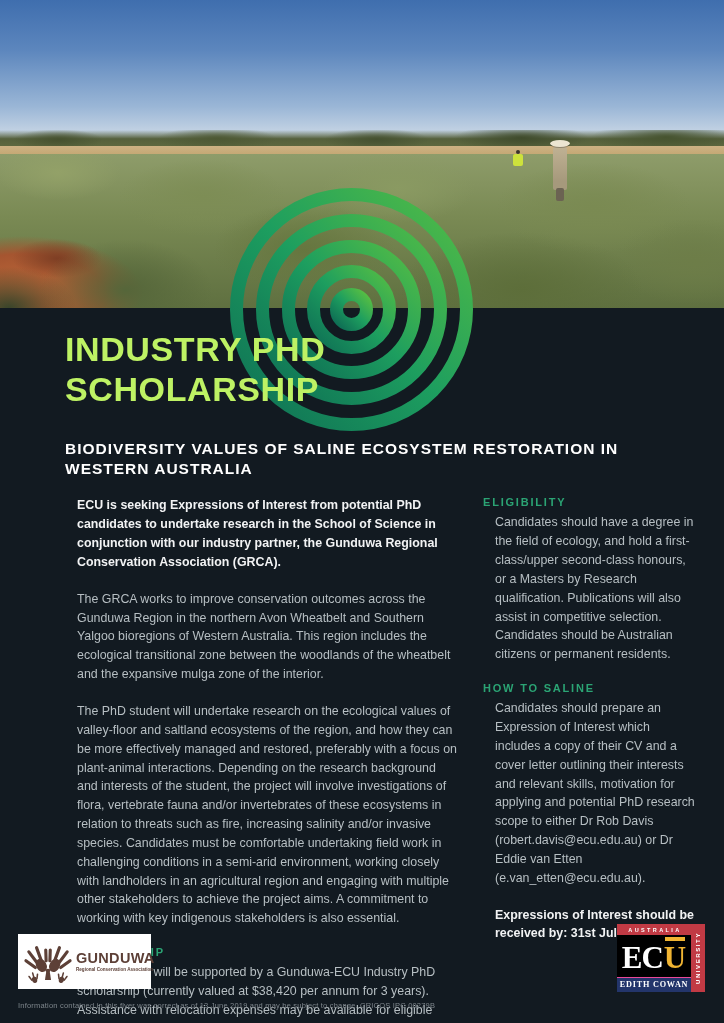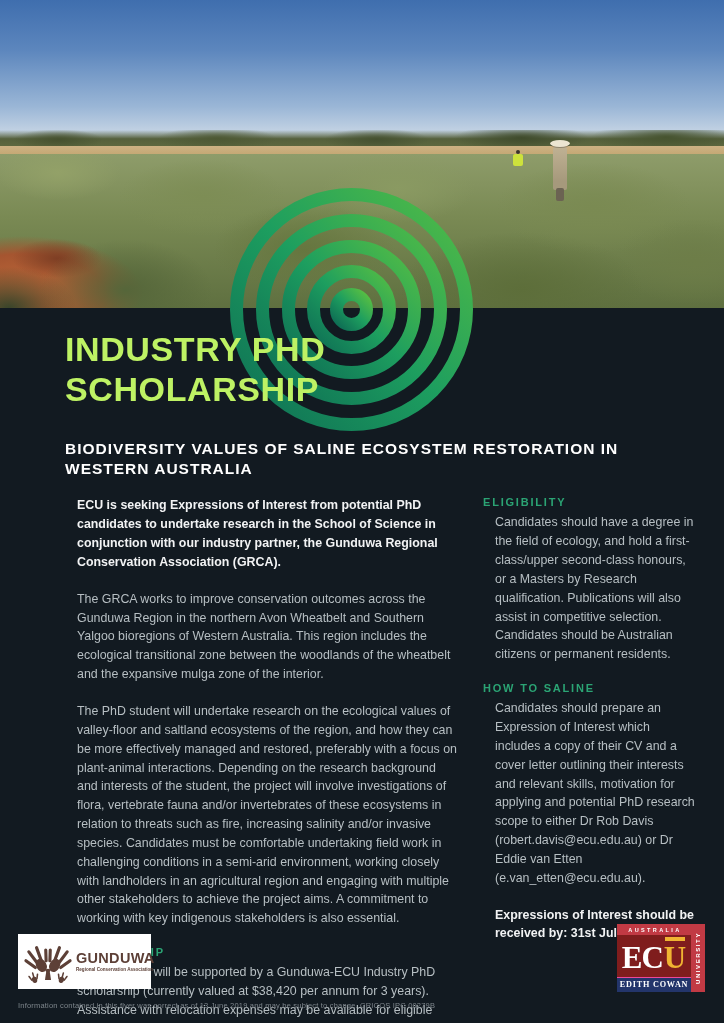--- a/index.html
+++ b/index.html
@@ -89,21 +89,21 @@
   .gunduwa-name { color:#5d4037; font-size:14.5px; font-weight:800; letter-spacing:0.3px; line-height:1; }
   .gunduwa-tagline { color:#5d4037; font-size:4.6px; font-weight:700; margin-top:1px; }
 
   .ecu-logo { position:absolute; right:19px; top:924px; display:flex; z-index:4; height:68px; }
   .ecu-main { width:74px; display:flex; flex-direction:column; }
   .ecu-australia {
     background:#c13a44; color:#ffffff; font-size:5.5px; font-weight:700; letter-spacing:2.4px;
     text-align:center; padding:2.5px 0 2px 2px; 
   }
   .ecu-letters {
-    background:#7f1d1d; flex:1; display:flex; align-items:center; justify-content:center;
+    background:#000000; flex:1; display:flex; align-items:center; justify-content:center;
     font-family:"Liberation Serif", serif; font-weight:700; font-size:31px; line-height:1; padding-top:3px;
   }
   .ecu-letters .ec { color:#ffffff; letter-spacing:-1px; }
   .ecu-letters .u { color:#f0b432; position:relative; margin-left:1px; }
   .ecu-letters .u::before { content:""; position:absolute; left:1px; right:1px; top:-5px; height:4px; background:#f0b432; }
   .ecu-name {
     background:#23356b; border-top:1px solid #ec4899; color:#ffffff;
     font-family:"Liberation Serif", serif; font-size:8.2px; font-weight:700; letter-spacing:0.8px;
     text-align:center; padding:2.5px 0 3px 0;
   }

